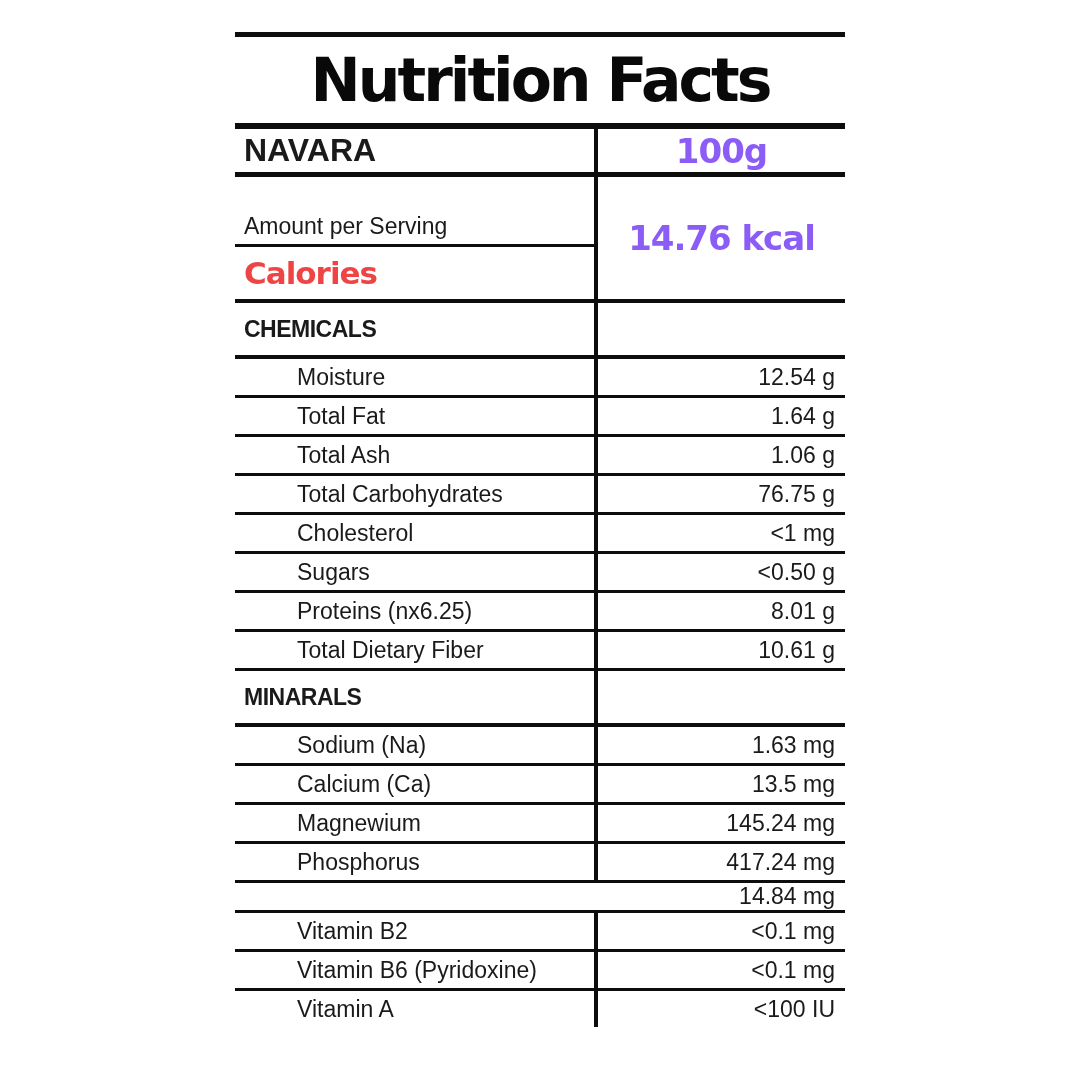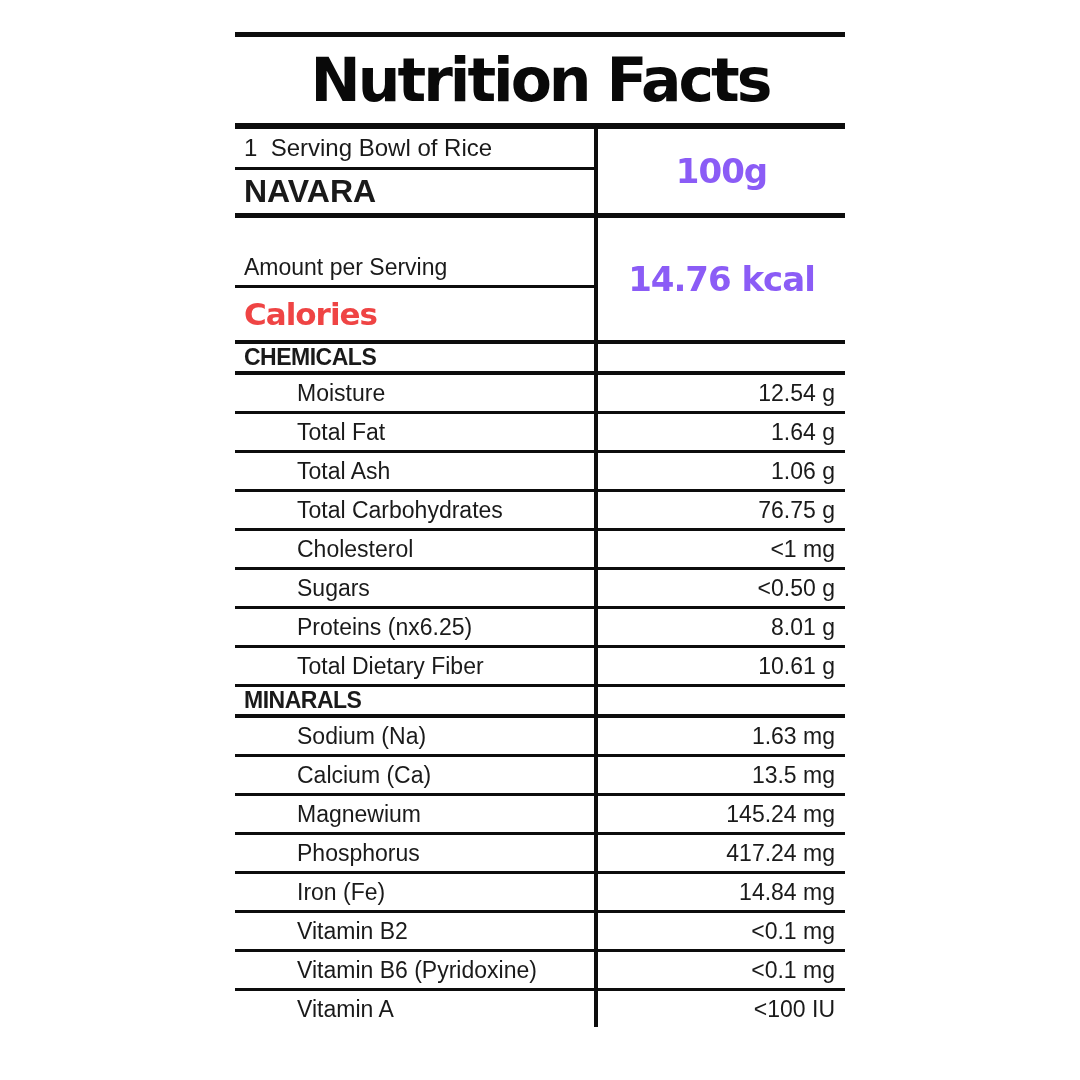--- a/index.html
+++ b/index.html
@@ -92,21 +92,21 @@
   .row:last-child { border-bottom: none; }
   .row.section-row { border-bottom-width: 4px; }
   .rlabel {
     width: 363px;
     border-right: 4px solid var(--line);
     display: flex;
     align-items: center;
     font-size: 23px;
   }
   .section-row .rlabel {
-    height: 27px;
+    height: 52px;
     padding-left: 9px;
     font-weight: 700;
     font-size: 23px;
     letter-spacing: -0.5px;
   }
   .data-row .rlabel {
     height: 36px;
     padding-left: 62px;
   }
   .rvalue {
@@ -123,21 +123,20 @@
 
 <div class="canvas">
   <div class="label">
 
     <div class="topbar"></div>
 
     <div class="title">Nutrition Facts</div>
 
     <div class="block serving-block">
       <div class="left-col">
-        <div class="cell serving-desc">1  Serving Bowl of Rice</div>
         <div class="cell product-name">NAVARA</div>
       </div>
       <div class="right-col">100g</div>
     </div>
 
     <div class="block calories-block">
       <div class="left-col">
         <div class="cell amount-label">Amount per Serving</div>
         <div class="cell calories-label">Calories</div>
       </div>
@@ -195,21 +194,20 @@
         </div>
         <div class="row data-row">
           <div class="rlabel">Magnewium</div>
           <div class="rvalue">145.24 mg</div>
         </div>
         <div class="row data-row">
           <div class="rlabel">Phosphorus</div>
           <div class="rvalue">417.24 mg</div>
         </div>
         <div class="row data-row">
-          <div class="rlabel">Iron (Fe)</div>
           <div class="rvalue">14.84 mg</div>
         </div>
         <div class="row data-row">
           <div class="rlabel">Vitamin B2</div>
           <div class="rvalue">&lt;0.1 mg</div>
         </div>
         <div class="row data-row">
           <div class="rlabel">Vitamin B6 (Pyridoxine)</div>
           <div class="rvalue">&lt;0.1 mg</div>
         </div>

